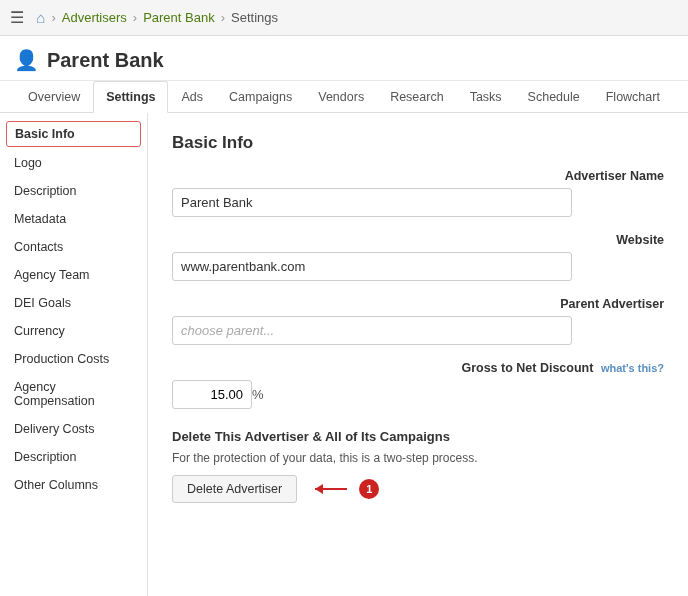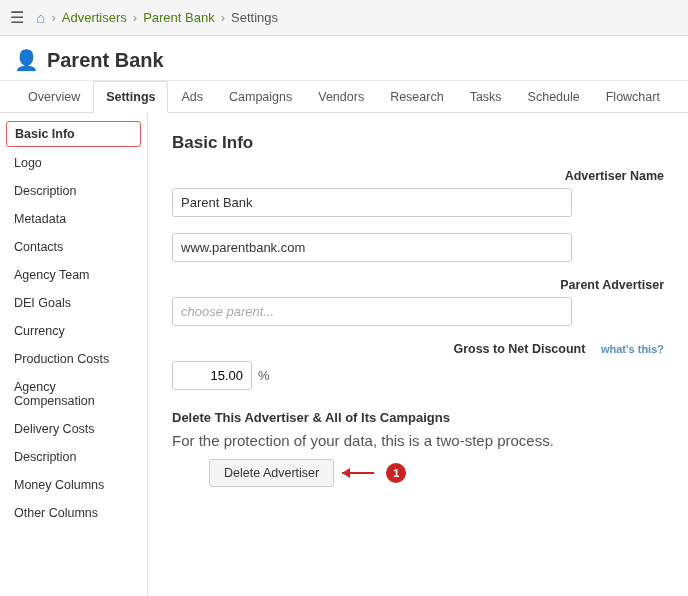--- a/index.html
+++ b/index.html
@@ -65,35 +65,35 @@
     .form-group { margin-bottom: 16px; }
     .form-group label { display: block; font-size: 12.5px; font-weight: bold; margin-bottom: 5px; color: #333; text-align: right; }
     .form-control {
       width: 100%; max-width: 400px; padding: 6px 8px;
       border: 1px solid #ccc; border-radius: 3px;
       font-size: 13px; color: #333; background: #fff;
     }
     .form-control::placeholder { color: #aaa; font-style: italic; }
     .form-control:read-only { background: #fff; }
 
-    .discount-row { display: flex; align-items: center; gap: 6px; }
+    .discount-row { display: flex; align-items: center; }
     .discount-input {
       width: 80px; padding: 6px 8px;
       border: 1px solid #ccc; border-radius: 3px;
       font-size: 13px; text-align: right;
     }
     .discount-pct { color: #555; font-size: 13px; }
 
-    .whats-this { color: #5a8fc2; font-size: 11px; cursor: pointer; margin-left: 12px; }
+    .whats-this { color: #5a8fc2; font-size: 11px; cursor: pointer; margin-left: 4px; }
 
     .delete-section { margin-top: 20px; }
     .delete-section h3 { font-size: 13px; font-weight: bold; margin-bottom: 7px; }
-    .delete-section p { font-size: 15px; color: #555; margin-bottom: 10px; }
-
-    .delete-btn-row { display: flex; gap: 8px; margin-left: 37px; }
+    .delete-section p { font-size: 12px; color: #555; margin-bottom: 10px; }
+
+    .delete-btn-row { display: flex; gap: 18px; }
     .btn-delete {
       padding: 6px 14px; background: #f5f5f5;
       border: 1px solid #ccc; border-radius: 3px;
       font-size: 12.5px; cursor: pointer; color: #333;
     }
 
     
     .arrow-annotation {
       display: flex; align-items: center; gap: 4px;
     }
@@ -162,33 +162,33 @@
     <div class="sidebar-item">Description</div>
     <div class="sidebar-item">Metadata</div>
     <div class="sidebar-item">Contacts</div>
     <div class="sidebar-item">Agency Team</div>
     <div class="sidebar-item">DEI Goals</div>
     <div class="sidebar-item">Currency</div>
     <div class="sidebar-item">Production Costs</div>
     <div class="sidebar-item">Agency Compensation</div>
     <div class="sidebar-item">Delivery Costs</div>
     <div class="sidebar-item">Description</div>
-    <div class="sidebar-item">Money Columns</div>
     <div class="sidebar-item">Other Columns</div>
   </div>
 
   <div class="content">
     <h2>Basic Info</h2>
 
     <div class="form-group">
       <label>Advertiser Name</label>
       <input type="text" class="form-control" value="Parent Bank" style="">
     </div>
 
     <div class="form-group">
+      <label>Website</label>
       <input type="text" class="form-control" value="www.parentbank.com" style="">
     </div>
 
     <div class="form-group">
       <label>Parent Advertiser</label>
       <input type="text" class="form-control" placeholder="choose parent..." style="">
     </div>
 
     <div class="form-group">
       <label>

